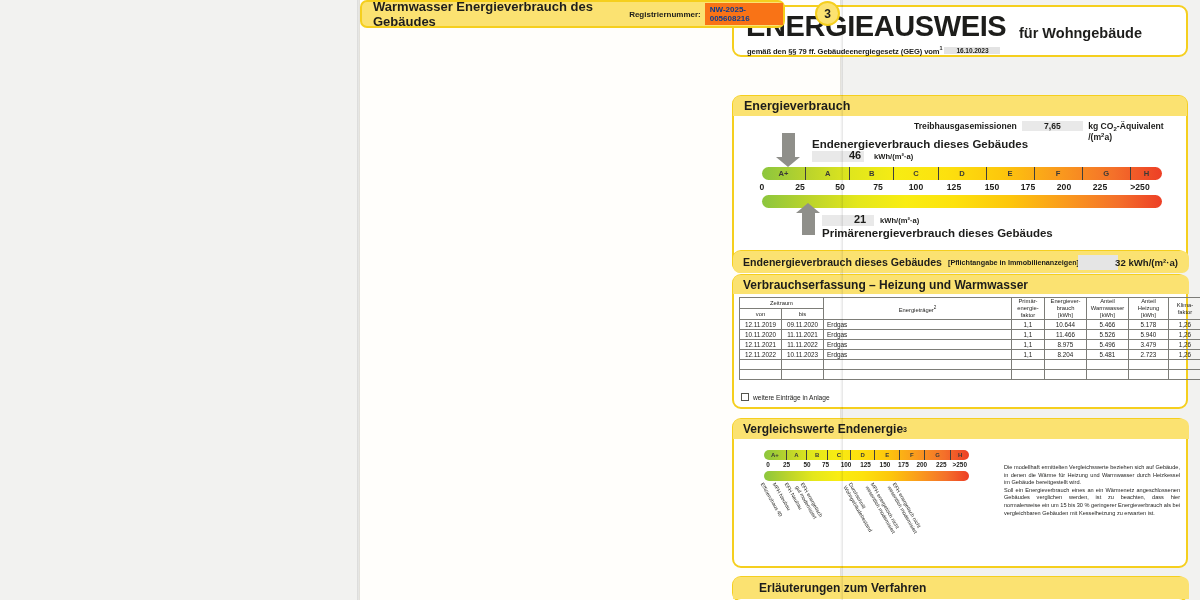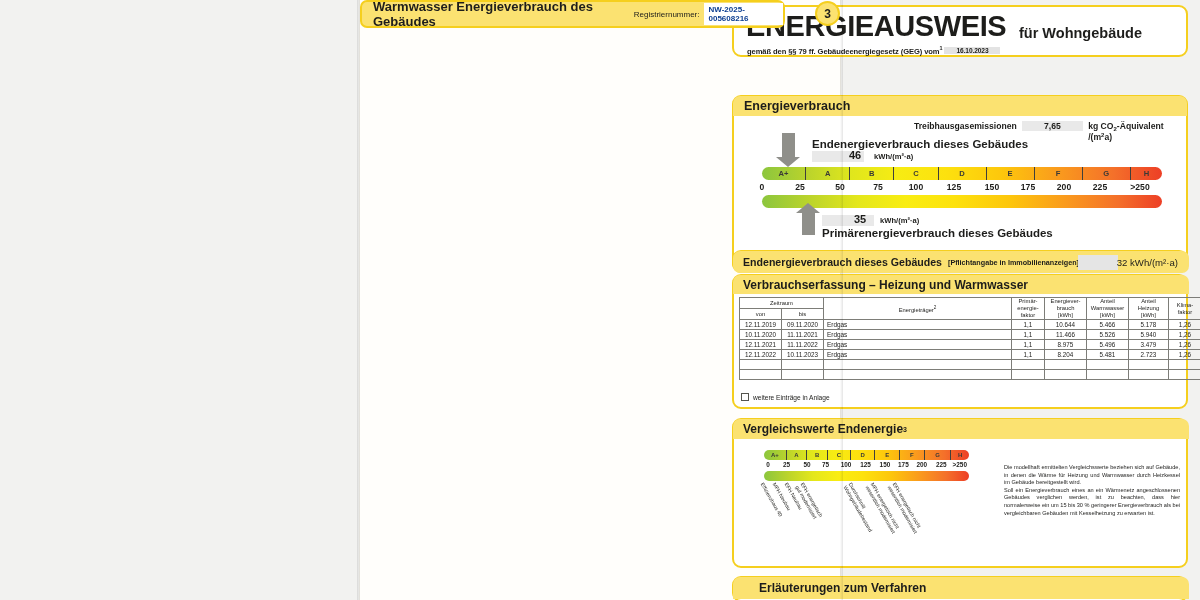--- a/index.html
+++ b/index.html
@@ -98,29 +98,29 @@
   #captured-panel { left: 372px; top: 62px; width: 456px; height: 28px;
     border:none; background: transparent; }
   #captured-band {
     position: absolute; left: 0; top: 0; width: 425px; height: 28px;
     padding-left: 11px;
     font-size: 13px;
     border: 2px solid #f5cf1e;
   }
   .reg-label {
     font-size: 8px;
-    font-weight: normal;
+    font-weight: bold;
     color: #1d1d1b;
   }
   .reg-value {
     font-size: 8px;
     font-weight: bold;
     margin-left: 4px;
     color: #0b3d91;
-    background: #ffffff;
+    background: #f97316;
     padding: 2px 5px;
   }
   #page-badge {
     position: absolute;
     right: 0; top: 1px;
     width: 25px; height: 25px;
     border-radius: 50%;
     background: #fbe271;
     border: 2px solid #f5cf1e;
     display: flex; align-items: center; justify-content: center;
@@ -240,21 +240,21 @@
     padding-left: 10px; font-size: 10.6px;
     border-radius: 7px;
   }
   .pflicht-note { font-size: 7.2px; font-weight: bold; margin-left: 6px; }
   .pflicht-fill {
     position: absolute; right: 68px; top: 3px;
     width: 40px; height: 15px; background: #e5e5e5;
   }
   .pflicht-val {
     position: absolute; right: 8px; top: 5px;
-    font-size: 9.6px; font-weight: normal; color: #1d1d1b;
+    font-size: 9.6px; font-weight: bold; color: #1d1d1b;
   }
 
   
   #erfassung-panel { left: 372px; top: 274px; width: 456px; height: 135px; }
   #erfassung-head {
     position: absolute; left: -1px; top: -1px;
     width: 456px; height: 19px;
     padding-left: 10px; font-size: 12px;
     border-radius: 7px 7px 0 0;
   }
@@ -417,21 +417,21 @@
             <span class="tick" style="left: 66.5%;">175</span>
             <span class="tick" style="left: 75.5%;">200</span>
             <span class="tick" style="left: 84.5%;">225</span>
             <span class="tick" style="left: 94.5%;">&gt;250</span>
           </div>
         <div class="gradbar" style="margin-top:1px;"></div>
       </div>
 
       <div class="arrow-up"></div>
       <div style="position:absolute; left:88px; top:118px; width:52px; height:11px; background:#e9e9e9;"></div>
-      <div style="position:absolute; left:120px; top:116px; font-size:11px; font-weight:bold; color:#1d1d1b;">35</div>
+      <div style="position:absolute; left:120px; top:116px; font-size:11px; font-weight:bold; color:#1d1d1b;">21</div>
       <div style="position:absolute; left:146px; top:119px; font-size:7.6px; font-weight:bold; color:#1d1d1b;">kWh/(m²·a)</div>
       <div style="position:absolute; left:88px; top:130px; font-size:11.5px; font-weight:bold; color:#1d1d1b;">Primärenergieverbrauch dieses Gebäudes</div>
     </div>
 
     <div class="panel" id="pflicht-panel">
       <div class="bandhead" id="pflicht-band">
         <span>Endenergieverbrauch dieses Gebäudes</span>
         <span class="pflicht-note">[Pflichtangabe in Immobilienanzeigen]</span>
       </div>
       <div class="pflicht-fill"></div>

